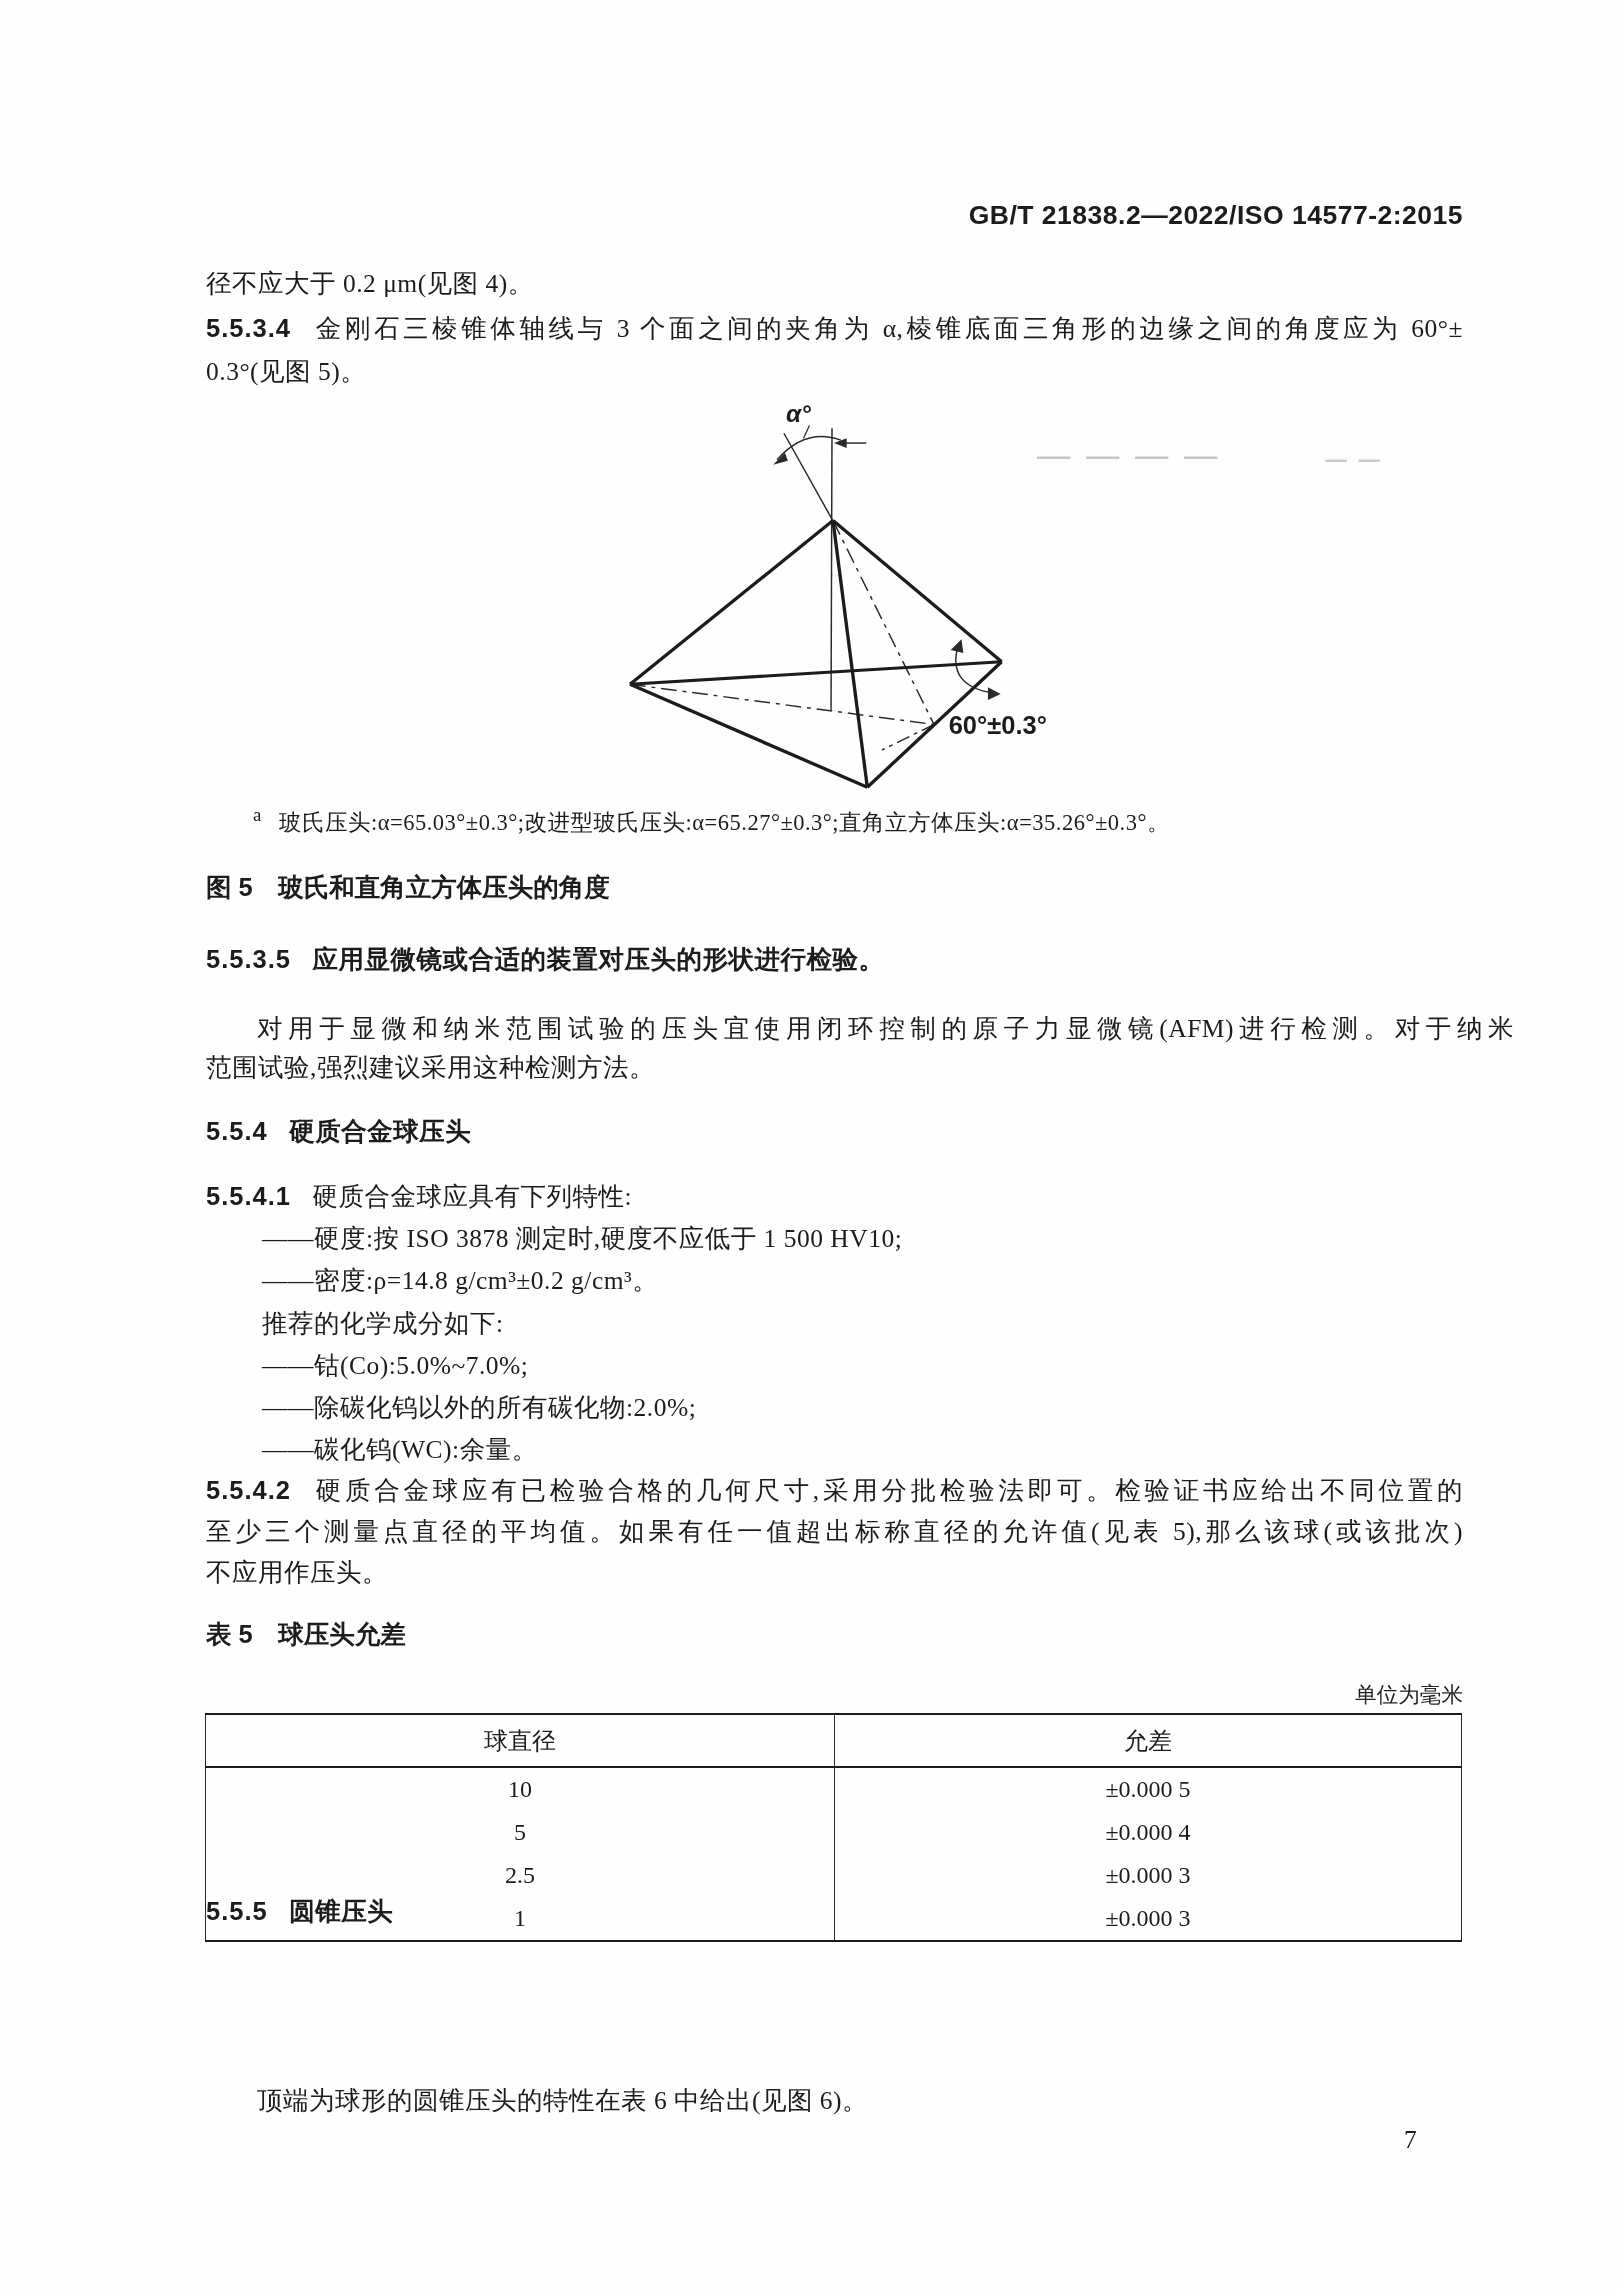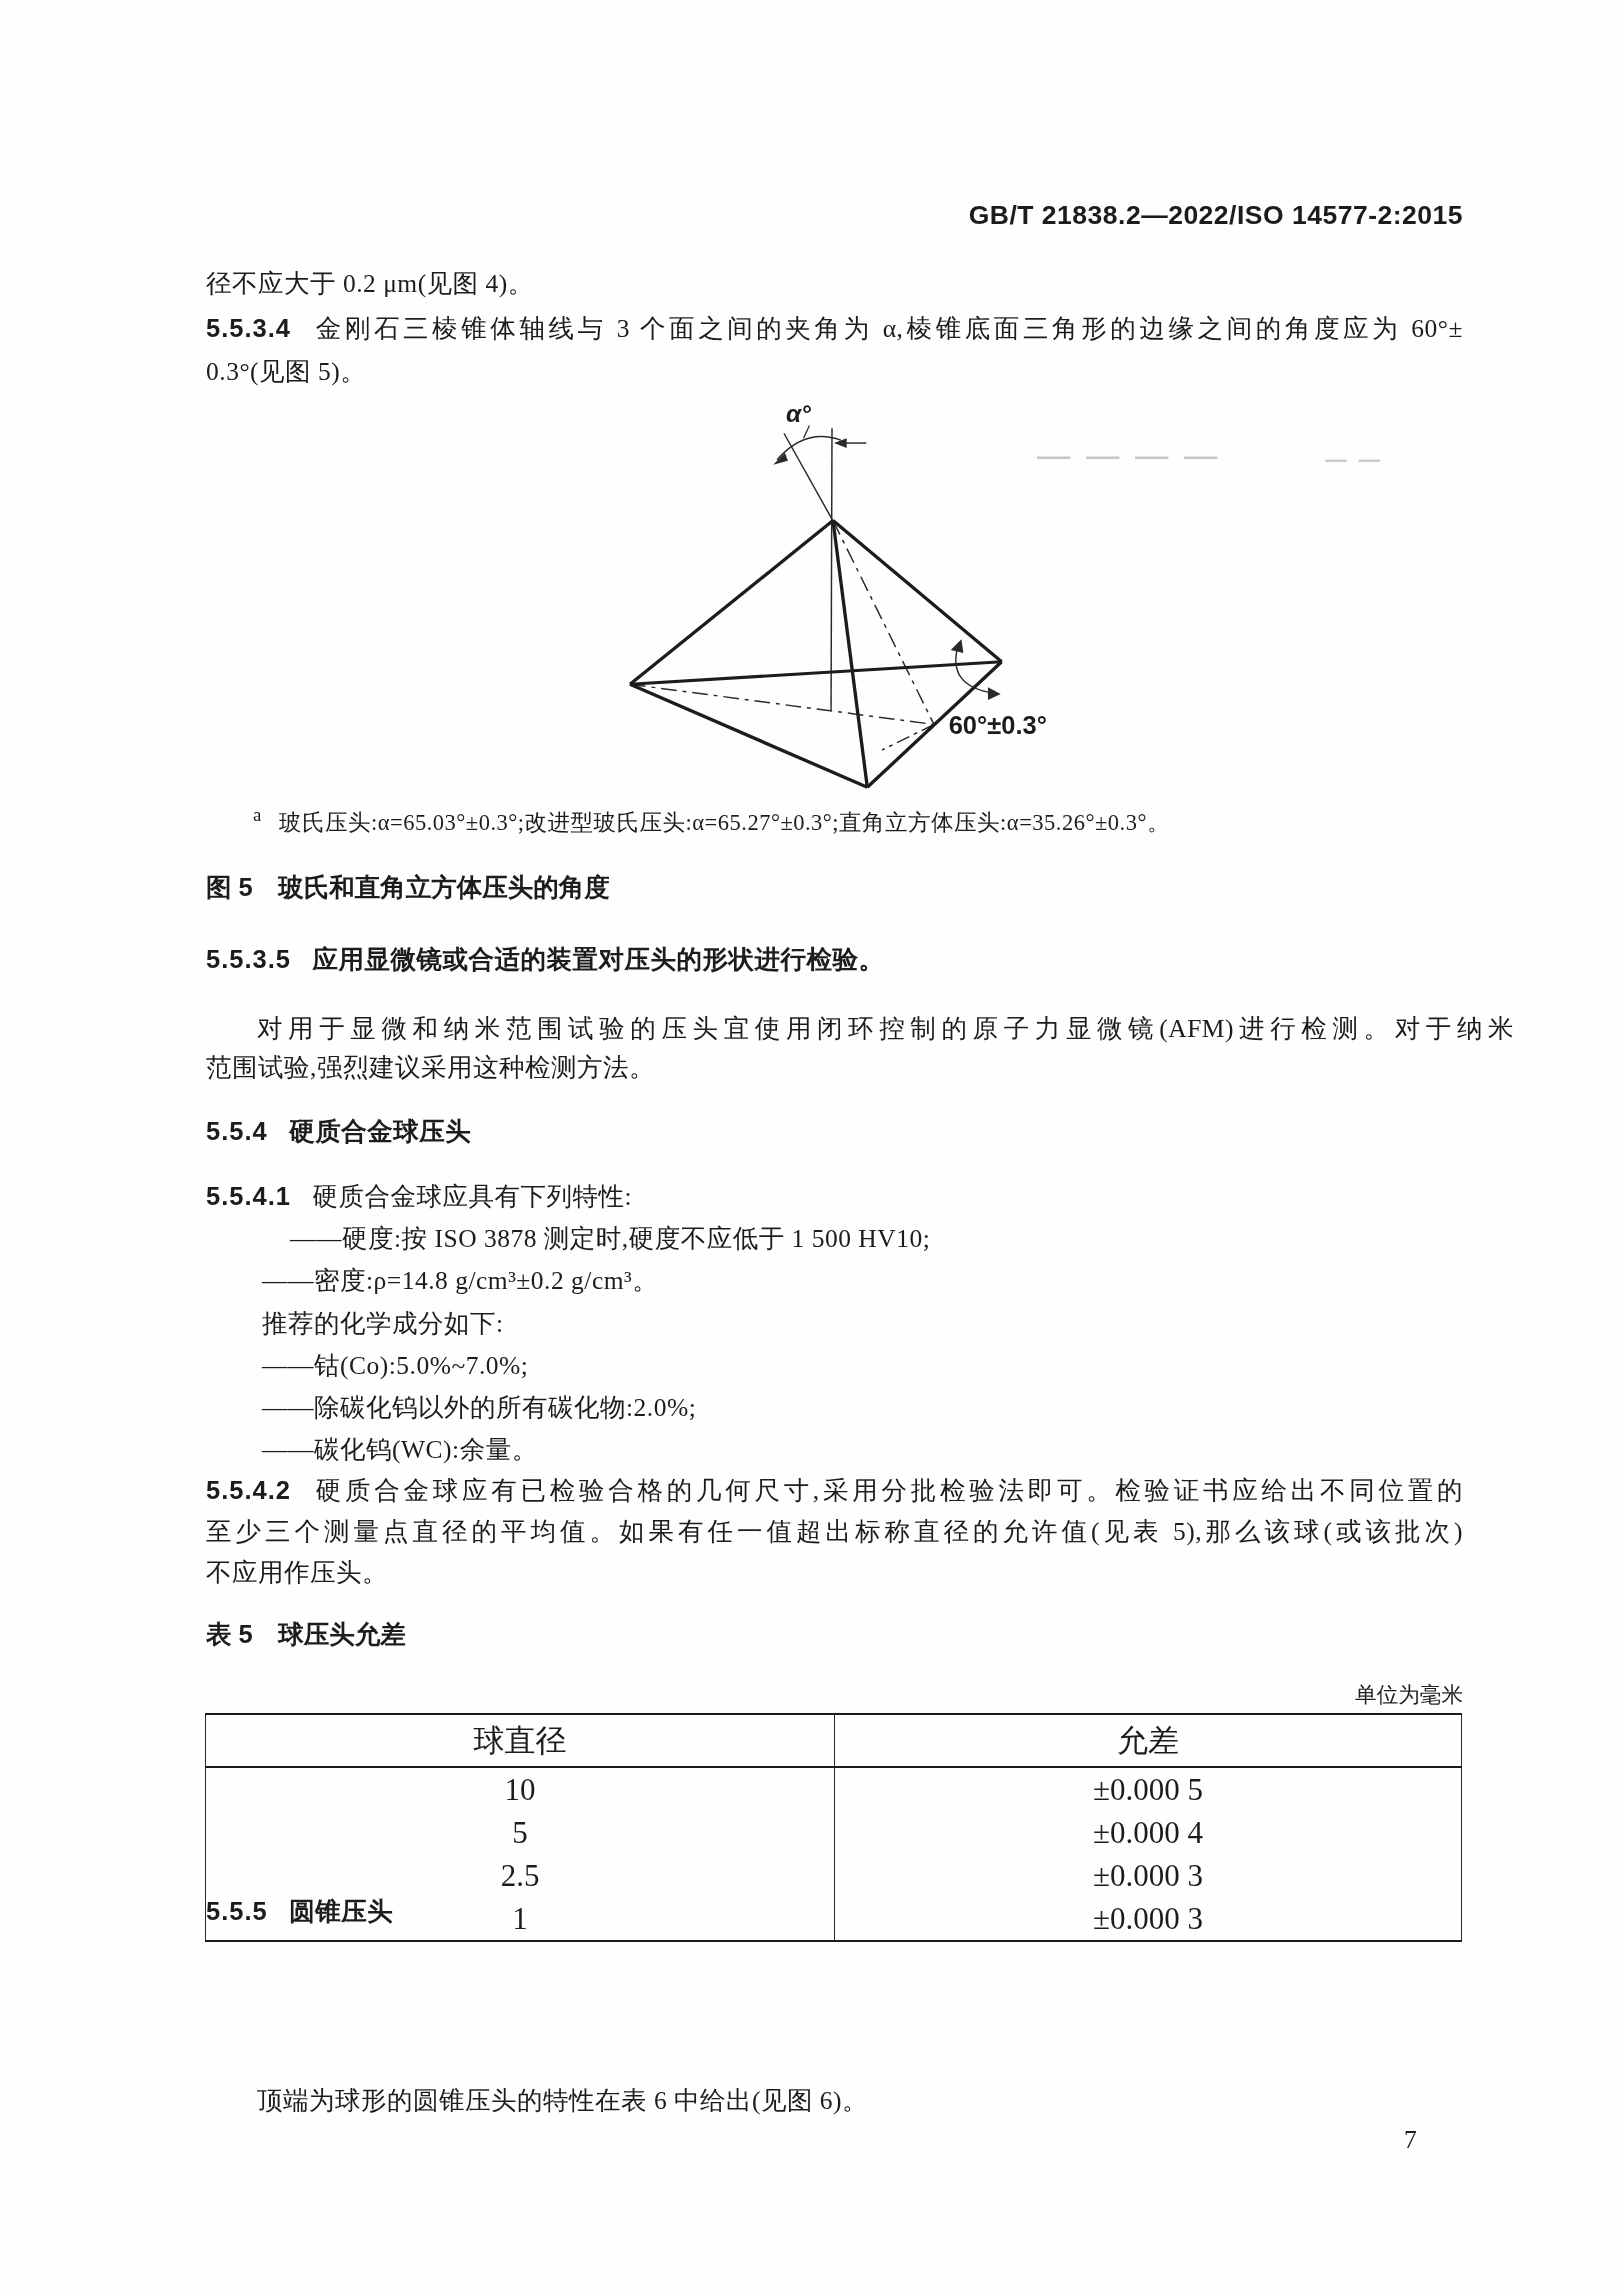--- a/index.html
+++ b/index.html
@@ -21,21 +21,21 @@
   .indent2{padding-left:51px;}
   .dashitem{left:262px;width:1201px;}
   .footnote{font-size:22.5px;letter-spacing:0.5px;}
   .caption{font-size:25.5px;}
   .caption .gap{display:inline-block;width:25.5px;}
   .unitnote{font-size:21.6px;text-align:right;}
   table.t5{border-collapse:collapse;width:1257px;table-layout:fixed;}
   table.t5 td,table.t5 th{
     border-left:1.4px solid #2a2a2a;border-right:1.4px solid #2a2a2a;
     text-align:center;vertical-align:middle;font-weight:normal;
-    font-size:31px;color:#1c1c1c;padding:0;
+    font-size:24px;color:#1c1c1c;padding:0;
   }
   table.t5 thead th{height:51px;border-top:2.9px solid #1c1c1c;border-bottom:2.9px solid #1c1c1c;}
   table.t5 tbody td{height:43px;border-top:none;border-bottom:none;}
   table.t5 tbody tr:last-child td{border-bottom:2.9px solid #1c1c1c;}
   .pagenum{font-size:25.5px;}
   svg text{font-family:"Liberation Sans","DejaVu Sans",sans-serif;}
 </style>
 </head>
 <body>
 
@@ -100,21 +100,21 @@
   <div class="abs content t26 fill indent2" style="top:1012px;">对用于显微和纳米范围试验的压头宜使用闭环控制的原子力显微镜(AFM)进行检测。对于纳米</div>
 
   <div class="abs content t26" style="top:1115px;">
     <span class="num">5.5.4</span><span class="hei">硬质合金球压头</span>
   </div>
 
   <div class="abs content t26" style="top:1180px;">
     <span class="num">5.5.4.1</span><span>硬质合金球应具有下列特性:</span>
   </div>
 
-  <div class="abs t26 dashitem" style="top:1222px;margin-left:28px;">——硬度:按 ISO 3878 测定时,硬度不应低于 1 500 HV10;</div>
+  <div class="abs t26 dashitem" style="top:1222px;">——硬度:按 ISO 3878 测定时,硬度不应低于 1 500 HV10;</div>
   <div class="abs t26 dashitem" style="top:1264px;">——密度:ρ=14.8 g/cm³±0.2 g/cm³。</div>
   <div class="abs t26 dashitem" style="top:1307px;">推荐的化学成分如下:</div>
   <div class="abs t26 dashitem" style="top:1349px;">——钴(Co):5.0%~7.0%;</div>
   <div class="abs t26 dashitem" style="top:1391px;">——除碳化钨以外的所有碳化物:2.0%;</div>
   <div class="abs t26 dashitem" style="top:1433px;">——碳化钨(WC):余量。</div>
 
   <div class="abs content t26 fill" style="top:1474px;">
     <span class="num">5.5.4.2</span><span>硬质合金球应有已检验合格的几何尺寸,采用分批检验法即可。检验证书应给出不同位置的</span>
   </div>
   <div class="abs content t26 fill" style="top:1515px;">至少三个测量点直径的平均值。如果有任一值超出标称直径的允许值(见表 5),那么该球(或该批次)</div>

